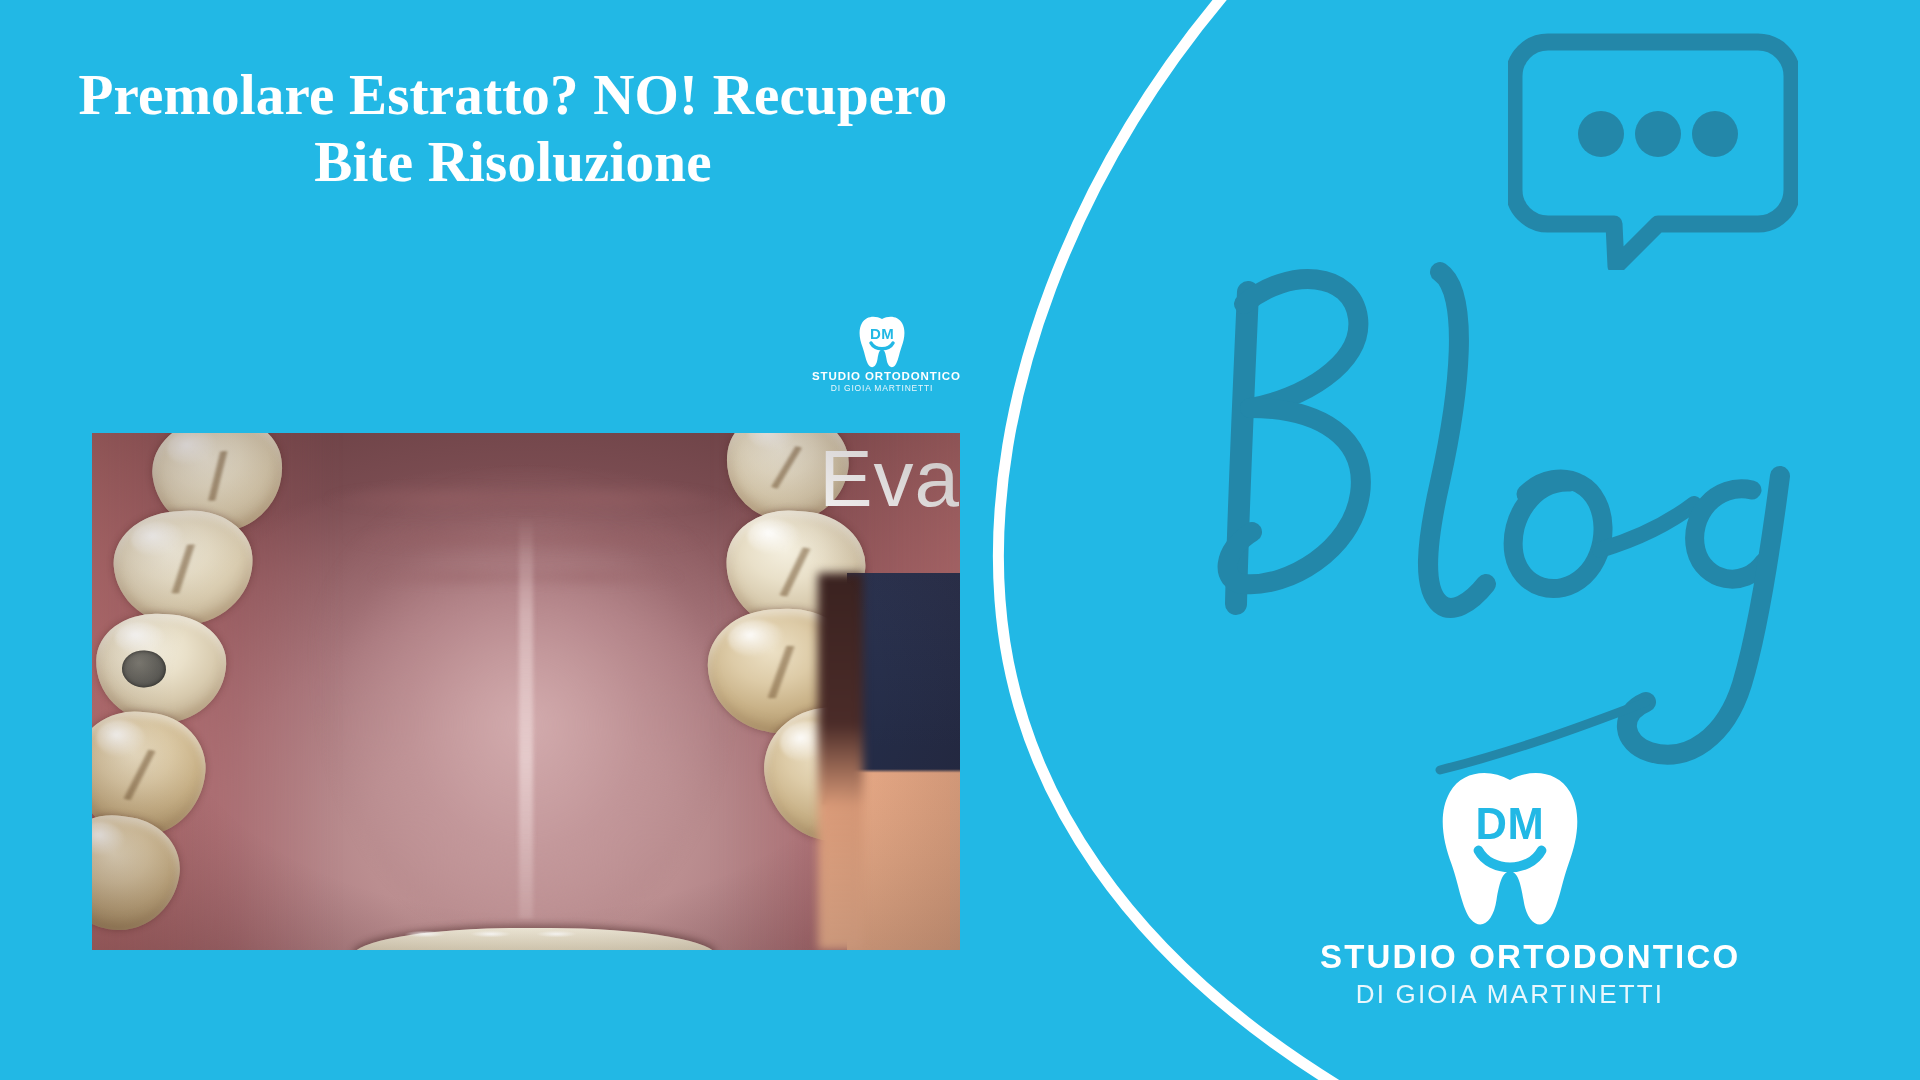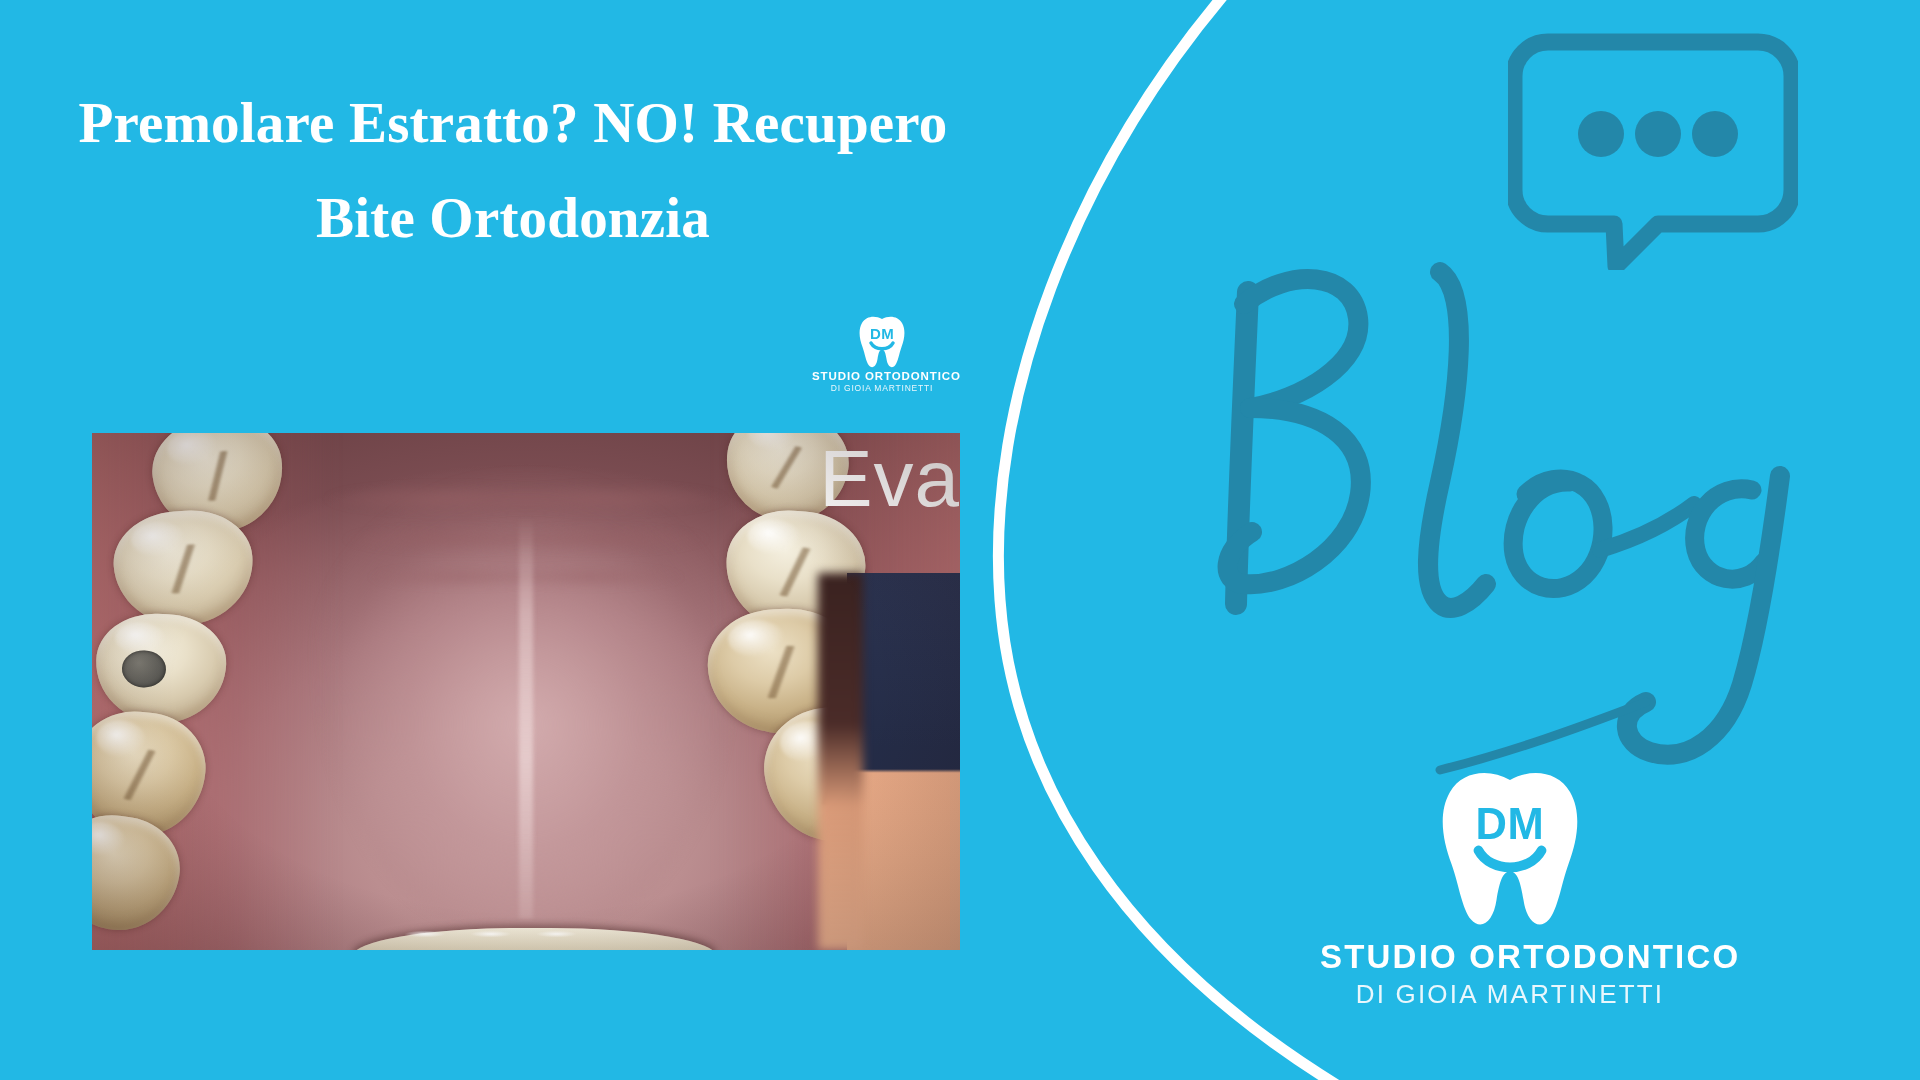--- a/index.html
+++ b/index.html
@@ -34,21 +34,21 @@
     width: 990px;
     text-align: center;
     color: #ffffff;
     font-family: "Liberation Serif", "DejaVu Serif", serif;
     font-weight: 700;
     font-size: 57px;
     line-height: 1.17;
     letter-spacing: 0.2px;
     text-shadow: 0 0 1px rgba(255,255,255,0.25);
   }
-  #title-block .tline { display: block; white-space: nowrap; margin-top: 28px; }
+  #title-block .tline { display: block; white-space: nowrap; }
 
   
   #small-logo {
     position: absolute;
     left: 812px;
     top: 316px;
     width: 140px;
     text-align: center;
   }
   #small-logo .tooth-wrap {
@@ -275,21 +275,21 @@
 <body>
 
 <div id="stage">
 
   <svg id="arc-svg" viewBox="0 0 1920 1080">
     <path d="M 1228 -10 C 1075 170, 985 400, 1000 600 C 1014 790, 1130 960, 1345 1090" fill="none" stroke="#ffffff" stroke-width="11" stroke-linecap="round"></path>
   </svg>
 
   <div id="title-block">
     <span class="tline">Premolare Estratto? NO! Recupero</span>
-    <span class="tline">Bite Ortodonzia</span>
+    <span class="tline">Bite Risoluzione</span>
   </div>
 
   <div id="small-logo">
     <div class="tooth-wrap">
       <svg width="50" height="52" viewBox="0 0 100 104" aria-hidden="true">
         <path d="M50 6 C36 -2 18 0 10 14 C2 28 5 46 11 62 C16 76 18 92 24 99 C31 107 39 100 41 86 C43 74 45 67 50 67 C55 67 57 74 59 86 C61 100 69 107 76 99 C82 92 84 76 89 62 C95 46 98 28 90 14 C82 0 64 -2 50 6 Z" fill="#ffffff"></path>
         <text x="50" y="46" text-anchor="middle" font-family="Liberation Sans, sans-serif" font-size="30" font-weight="700" fill="#22b8e5" letter-spacing="0.5">DM</text>
         <path d="M28 54 C36 69, 64 69, 72 54" fill="none" stroke="#22b8e5" stroke-width="7" stroke-linecap="round"></path>
       </svg>
     </div>

